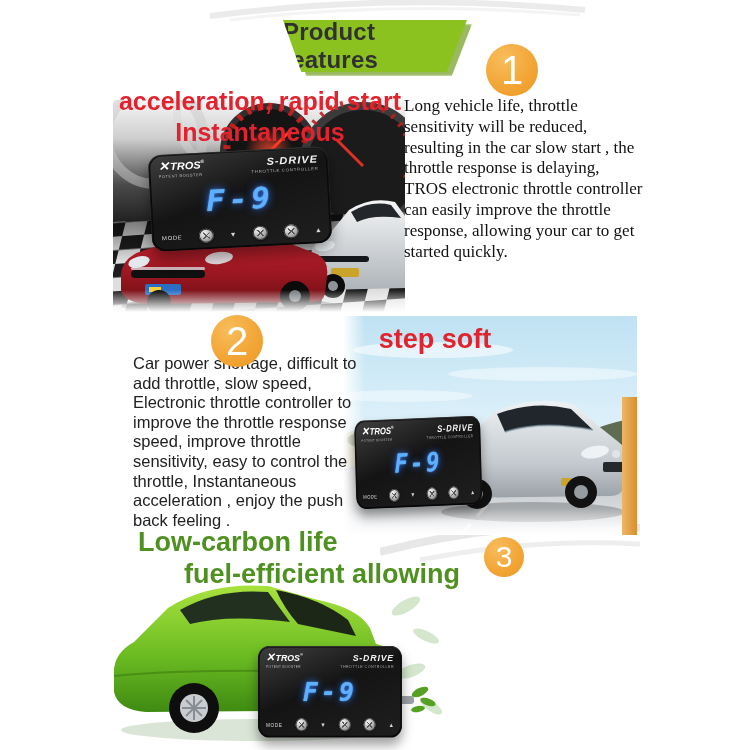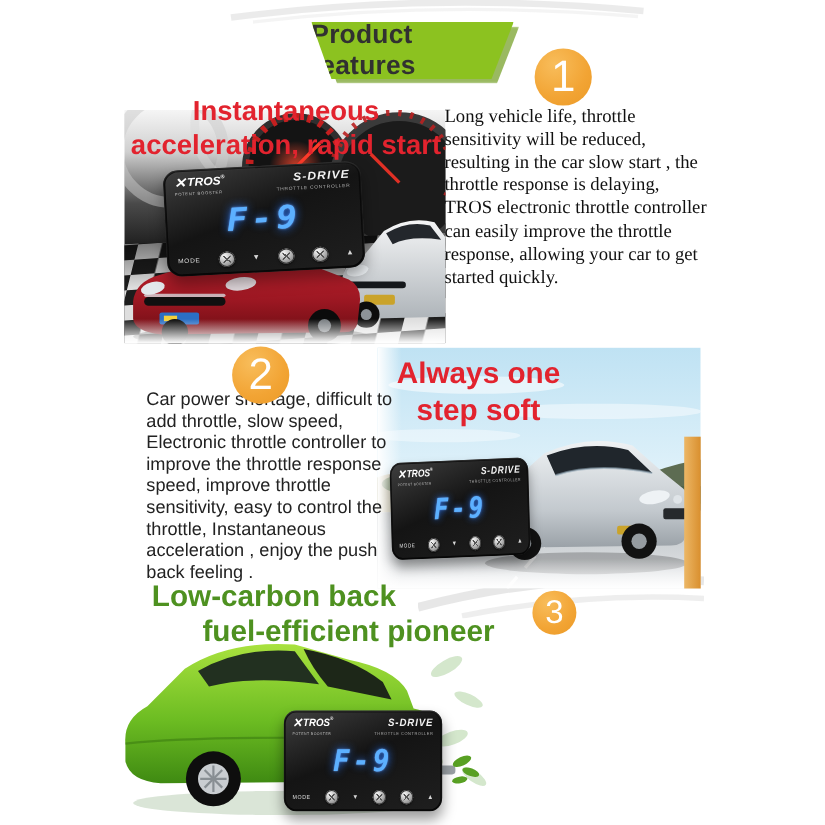--- a/index.html
+++ b/index.html
@@ -170,22 +170,22 @@
         <rect x="30" y="69" width="12" height="5" fill="#f3d03c"></rect>
         <circle cx="176" cy="78" r="15" fill="#0b0b0b"></circle>
           <circle cx="176" cy="78" r="6" fill="#777c80"></circle>
         <circle cx="40" cy="84" r="12" fill="#0b0b0b"></circle>
       </g>
       <rect x="0" y="190" width="292" height="22" fill="url(#whiteFade)"></rect>
     </svg>
   </div>
 
   <div class="heading-red h1">
+    <span style="display:block">acceleration, rapid start</span>
     <span style="display:block">Instantaneous</span>
-    <span style="display:block">acceleration, rapid start</span>
   </div>
 
   <div class="para para-serif p1">Long vehicle life, throttle sensitivity will be reduced, resulting in the car slow start , the throttle response is delaying, TROS electronic throttle controller can easily improve the throttle response, allowing your car to get started quickly.</div>
 
   <div class="device-slot slot1">
   <div class="device">
     <div class="dev-top">
       <div class="brand">
         <div class="brand-main">
           <span class="brand-x">✕</span>
@@ -269,21 +269,20 @@
         <circle cx="42" cy="102" r="15" fill="#121212"></circle>
           <circle cx="42" cy="102" r="6" fill="#969ca1"></circle>
       </g>
       <rect x="0" y="192" width="294" height="27" fill="url(#whiteFade2)"></rect>
       <rect x="0" y="0" width="22" height="219" fill="url(#leftFade2)"></rect>
     </svg>
     <div class="orange-strip"></div>
   </div>
 
   <div class="heading-red h2">
-    <span style="display:block">Always one</span>
     <span style="display:block">step soft</span>
   </div>
 
   <div class="device-slot slot2">
   <div class="device">
     <div class="dev-top">
       <div class="brand">
         <div class="brand-main">
           <span class="brand-x">✕</span>
               <span>TROS</span>
@@ -306,22 +305,22 @@
       <span class="arrow">▲</span>
     </div>
   </div>
 </div>
 
   <svg class="swoosh" style="left:380px;top:512px;" width="260" height="50">
     <path d="M0,40 Q130,6 260,16" stroke="#d0d0d0" stroke-width="8" fill="none" opacity=".5"></path>
     <path d="M40,48 Q150,26 260,32" stroke="#e3e3e3" stroke-width="5" fill="none" opacity=".6"></path>
   </svg>
 
-  <div class="heading-green h3a">Low-carbon back</div>
-  <div class="heading-green h3b">fuel-efficient pioneer</div>
+  <div class="heading-green h3a">Low-carbon life</div>
+  <div class="heading-green h3b">fuel-efficient allowing</div>
 
   <div class="num-circle num-3">3</div>
 
   <div class="photo photo3">
     <svg width="338" height="174" viewBox="0 0 338 174">
       <defs>
         <linearGradient id="greenGrad" x1="0" y1="0" x2="0" y2="1">
           <stop offset="0" stop-color="#a9e23e"></stop>
             <stop offset=".55" stop-color="#6cbc22"></stop>
             <stop offset="1" stop-color="#3f8a12"></stop>

